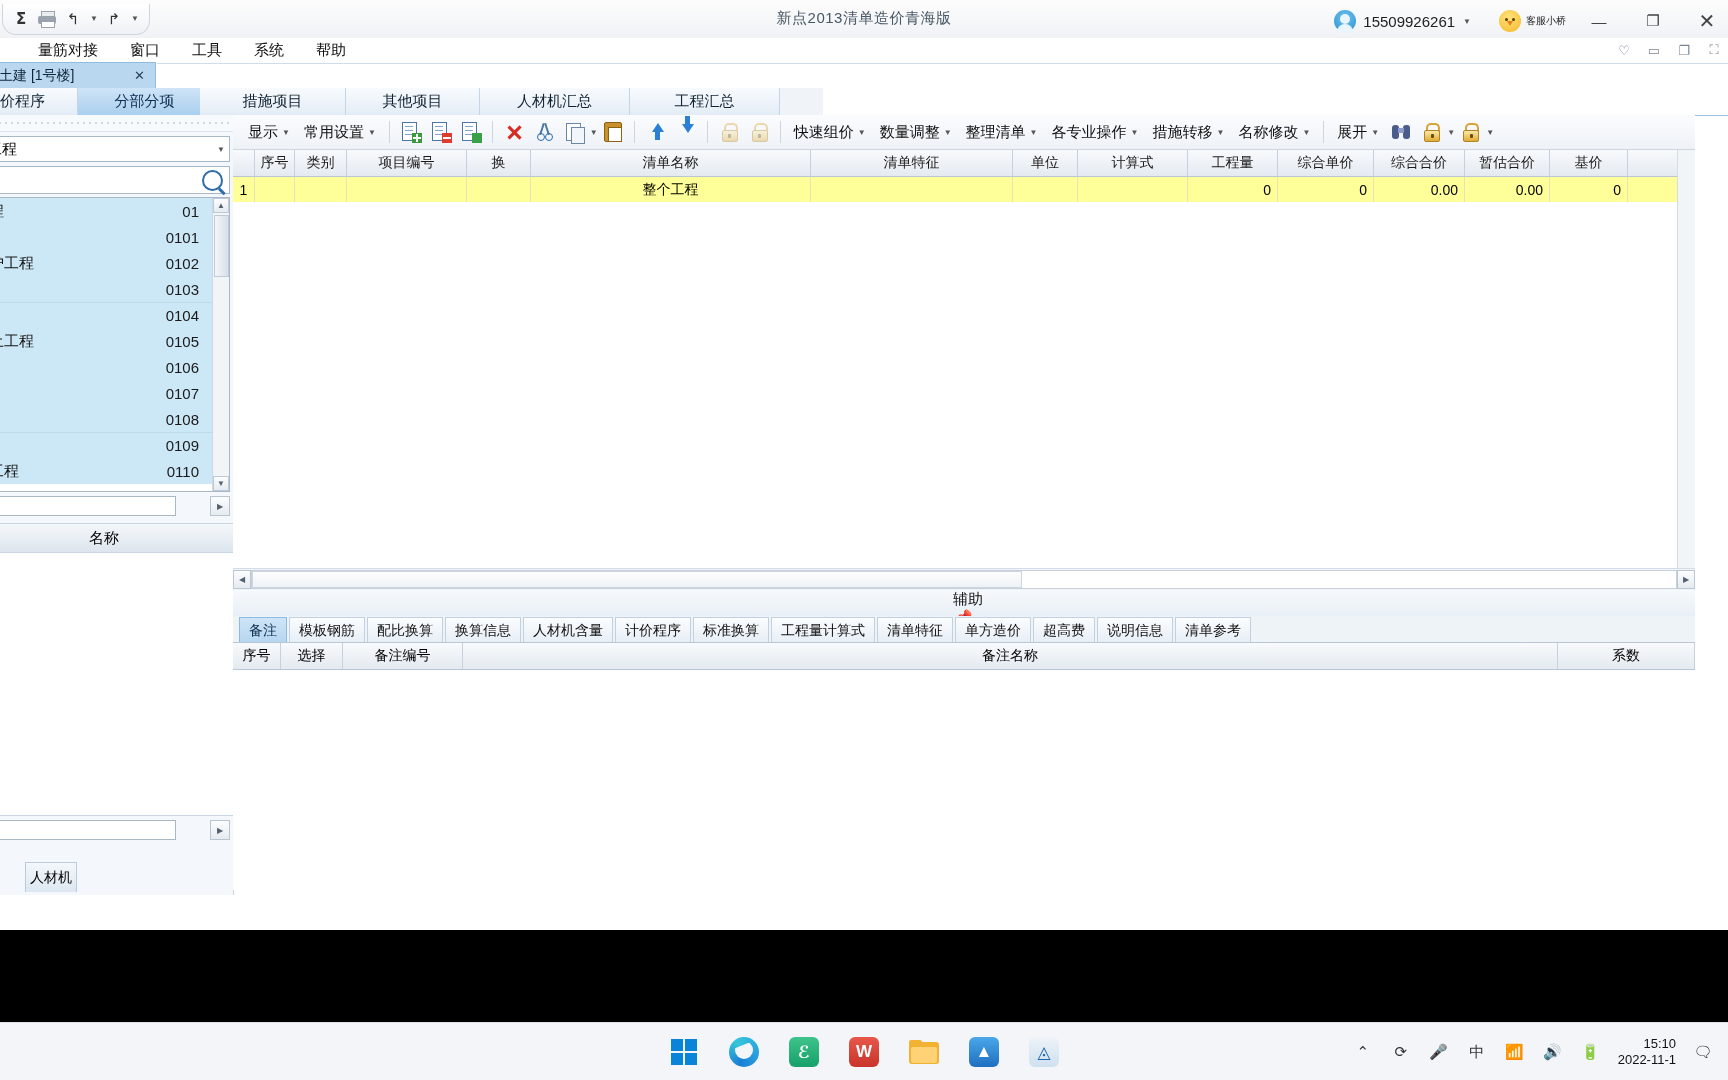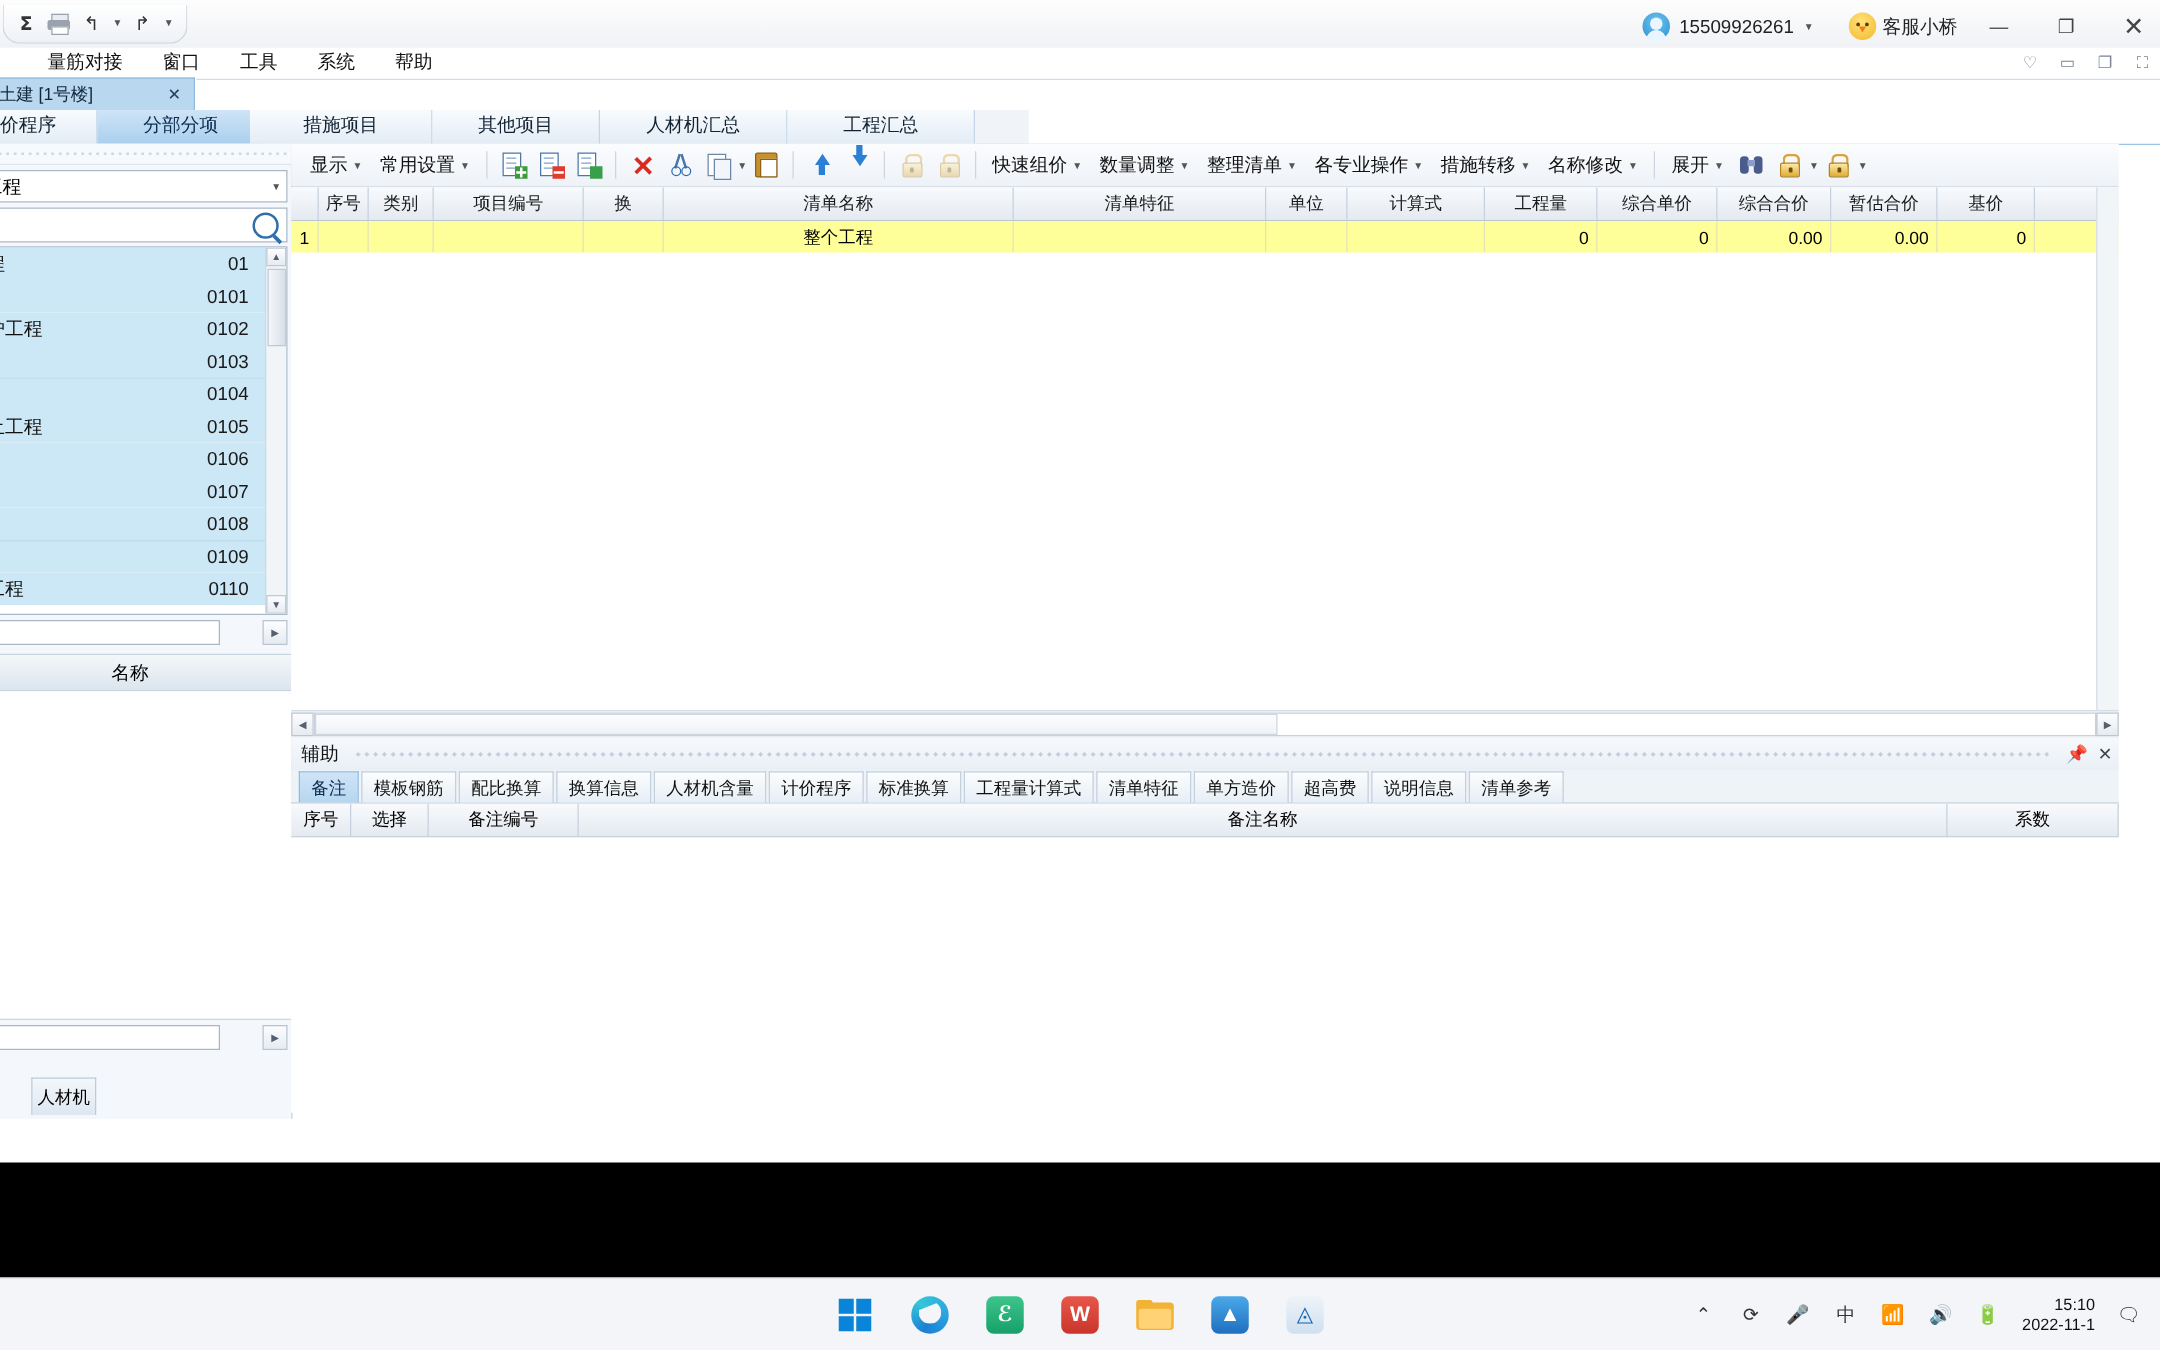--- a/index.html
+++ b/index.html
@@ -41,21 +41,21 @@
   .acct{display:flex;align-items:center;gap:7px;padding-right:6px;}
   .avatar{width:22px;height:22px;border-radius:50%;background:radial-gradient(circle at 50% 35%,#6fc3ef,#2a8fd0);position:relative;}
   .avatar:after{content:"";position:absolute;left:6px;top:4px;width:10px;height:10px;border-radius:50%;background:#eaf6ff;}
   .avatar:before{content:"";position:absolute;left:3px;top:14px;width:16px;height:9px;border-radius:8px 8px 0 0;background:#eaf6ff;}
   .phone{font-size:15px;color:#222;}
   .svc{display:flex;align-items:center;gap:5px;margin-left:10px;}
   .chick{width:22px;height:22px;border-radius:50%;background:radial-gradient(circle at 45% 35%,#ffe47a,#f4b62a);position:relative;}
   .chick:after{content:"";position:absolute;left:8px;top:11px;width:6px;height:5px;background:#f07c1c;clip-path:polygon(50% 100%,0 0,100% 0);}
   .chick i{position:absolute;width:3px;height:3px;background:#5a3b00;border-radius:50%;top:8px;}
   .chick i.l{left:6px;} .chick i.r{left:13px;}
-  .svc-name{font-size:15px;color:#222;font-family:Liberation Mono, monospace;}
+  .svc-name{font-size:10px;color:#222;font-family:Liberation Mono, monospace;}
   .wbtn{width:42px;height:38px;display:flex;align-items:center;justify-content:center;color:#444;font-size:15px;}
   .wbtn.close{font-size:20px;}
 
   
   .menubar{
     position:absolute;left:0;top:38px;width:1728px;height:24px;
     background:#fff;display:flex;align-items:center;
   }
   .menu-item{padding:0 16px;font-size:15px;color:#111;line-height:24px;}
   .menubar-right{position:absolute;right:6px;top:38px;height:24px;display:flex;align-items:center;gap:14px;color:#7b8595;font-size:13px;}
@@ -172,21 +172,21 @@
   .gbody{position:absolute;left:0;top:52px;right:0;bottom:22px;background:#fff;}
   .ghscroll{position:absolute;left:0;bottom:0;width:100%;height:21px;background:#f1f4f8;border-top:1px solid #d4dce5;display:flex;align-items:center;}
   .ghs-btn{width:18px;height:19px;background:linear-gradient(#fcfdfe,#e6ebf1);border:1px solid #bcc6d2;box-sizing:border-box;display:flex;align-items:center;justify-content:center;font-size:8px;color:#56616f;}
   .ghs-track{flex:1;height:19px;background:#fff;border:1px solid #c7d0db;box-sizing:border-box;}
   .ghs-thumb{width:770px;height:17px;background:linear-gradient(#fdfdfe,#eef2f6);border:1px solid #cdd6e0;box-sizing:border-box;}
 
   
   .gvscroll{position:absolute;right:0;top:0;width:17px;bottom:22px;background:#f2f5f8;border-left:1px solid #d4dce5;}
 
   
-  .auxbar{position:absolute;left:233px;top:590px;width:1462px;height:26px;background:linear-gradient(#f6f9fc,#e9eff6);display:flex;align-items:center;}
+  .auxbar{position:absolute;left:233px;top:590px;width:1462px;height:26px;background:linear-gradient(#f6f9fc,#e9eff6);display:flex;align-items:center;flex-direction:column;}
   .aux-title{font-size:15px;padding-left:8px;color:#111;}
   .aux-dots{flex:1;height:6px;margin:0 12px;
     background-image:radial-gradient(circle,#c2cede 1.6px,transparent 1.7px);
     background-size:7px 7px;background-position:0 0;}
   .aux-pin,.aux-close{width:22px;height:22px;display:flex;align-items:center;justify-content:center;font-size:14px;color:#3a4654;}
   .auxtabs{position:absolute;left:233px;top:616px;width:1462px;height:27px;background:#eef3f8;border-bottom:1px solid #b9c6d4;display:flex;align-items:flex-end;padding-left:6px;box-sizing:border-box;}
   .atab{height:25px;line-height:24px;padding:0 9px;font-size:14px;color:#111;background:linear-gradient(#fbfdfe,#e7eef6);border:1px solid #c3d0dd;border-bottom:none;margin-right:2px;box-sizing:border-box;}
   .atab.active{background:linear-gradient(#cfe4f7,#b6d6f0);border-color:#8fbbe0;color:#0a2c4d;}
   .auxgrid{position:absolute;left:233px;top:643px;width:1462px;height:247px;background:#fff;}
   .ahead{display:flex;height:26px;background:linear-gradient(#f8fafc,#e4eaf1);border-bottom:1px solid #b9c6d4;font-size:14px;}
@@ -231,20 +231,21 @@
             <span class="top"></span>
             <span class="body"></span>
             <span class="pap"></span>
           </span>
       </span>
       <span class="ico arr">↰</span>
       <span class="caret">▼</span>
       <span class="ico arr">↱</span>
       <span class="caret">▼</span>
     </div>
+    <div class="title-text">新点2013清单造价青海版</div>
     <div class="tb-right">
       <div class="acct">
         <span class="avatar"></span>
         <span class="phone">15509926261</span>
         <span class="caret">▼</span>
       </div>
       <div class="svc">
         <span class="chick">
             <i class="l"></i>
             <i class="r"></i>

